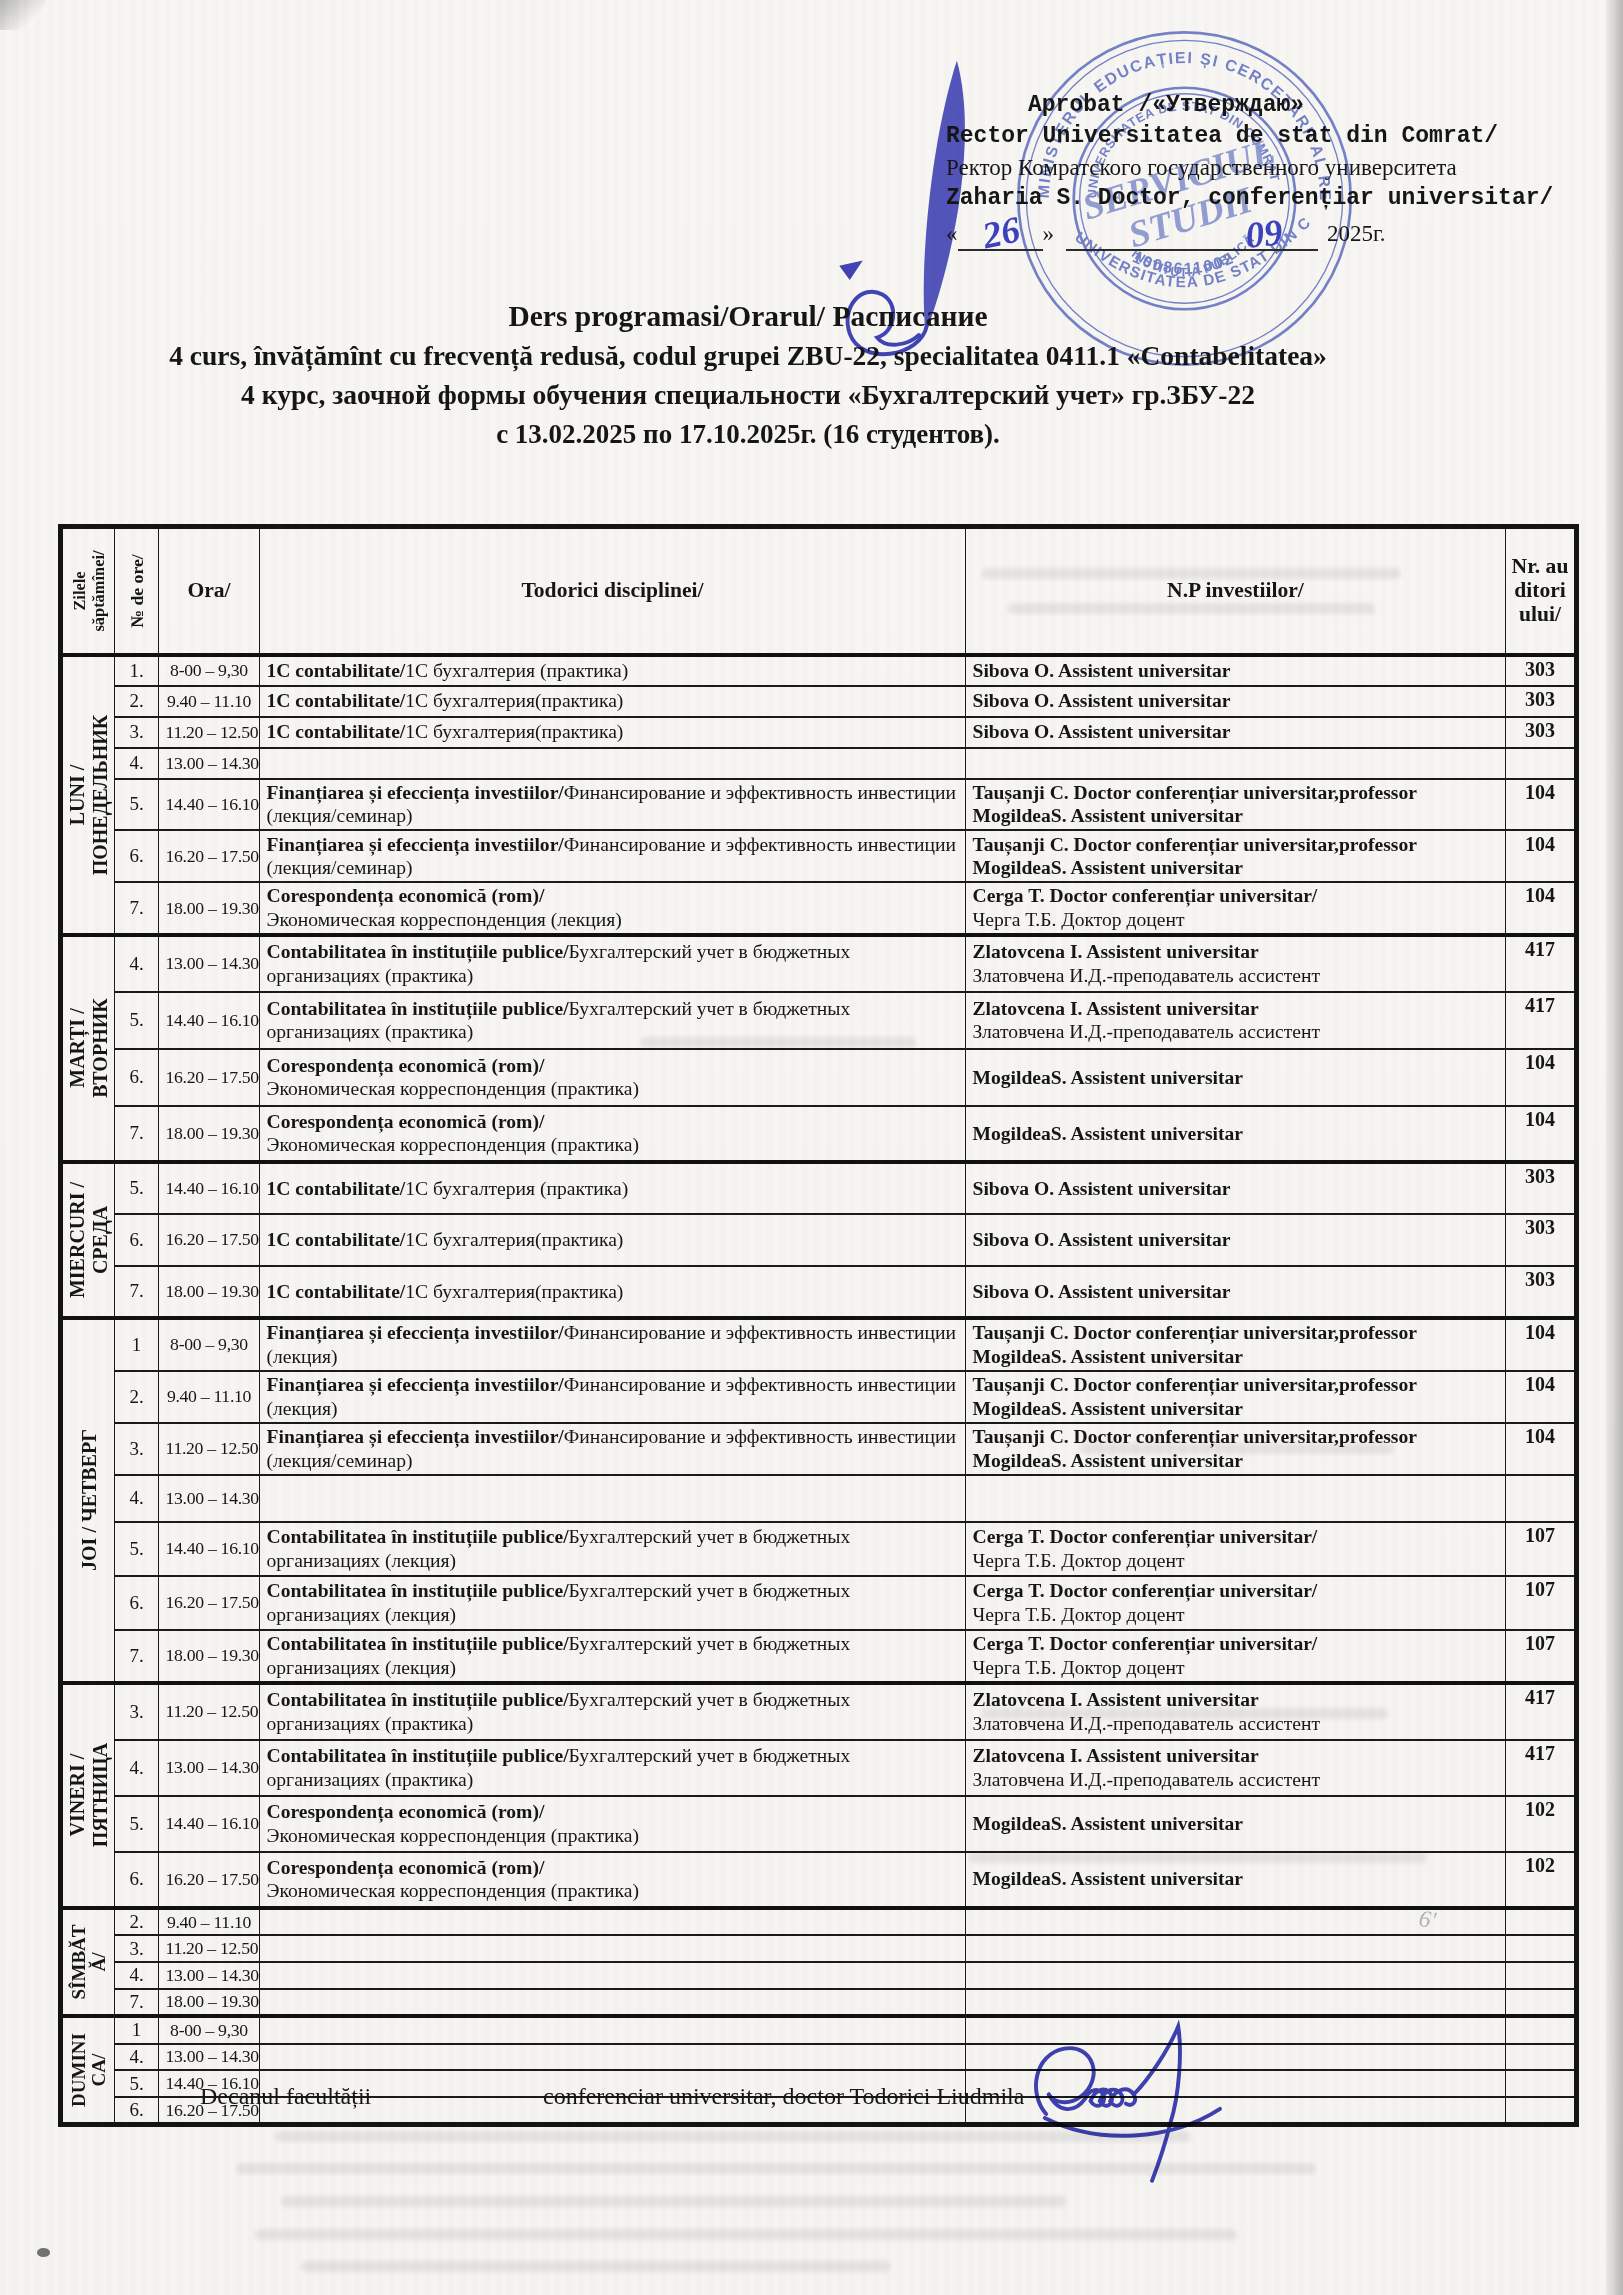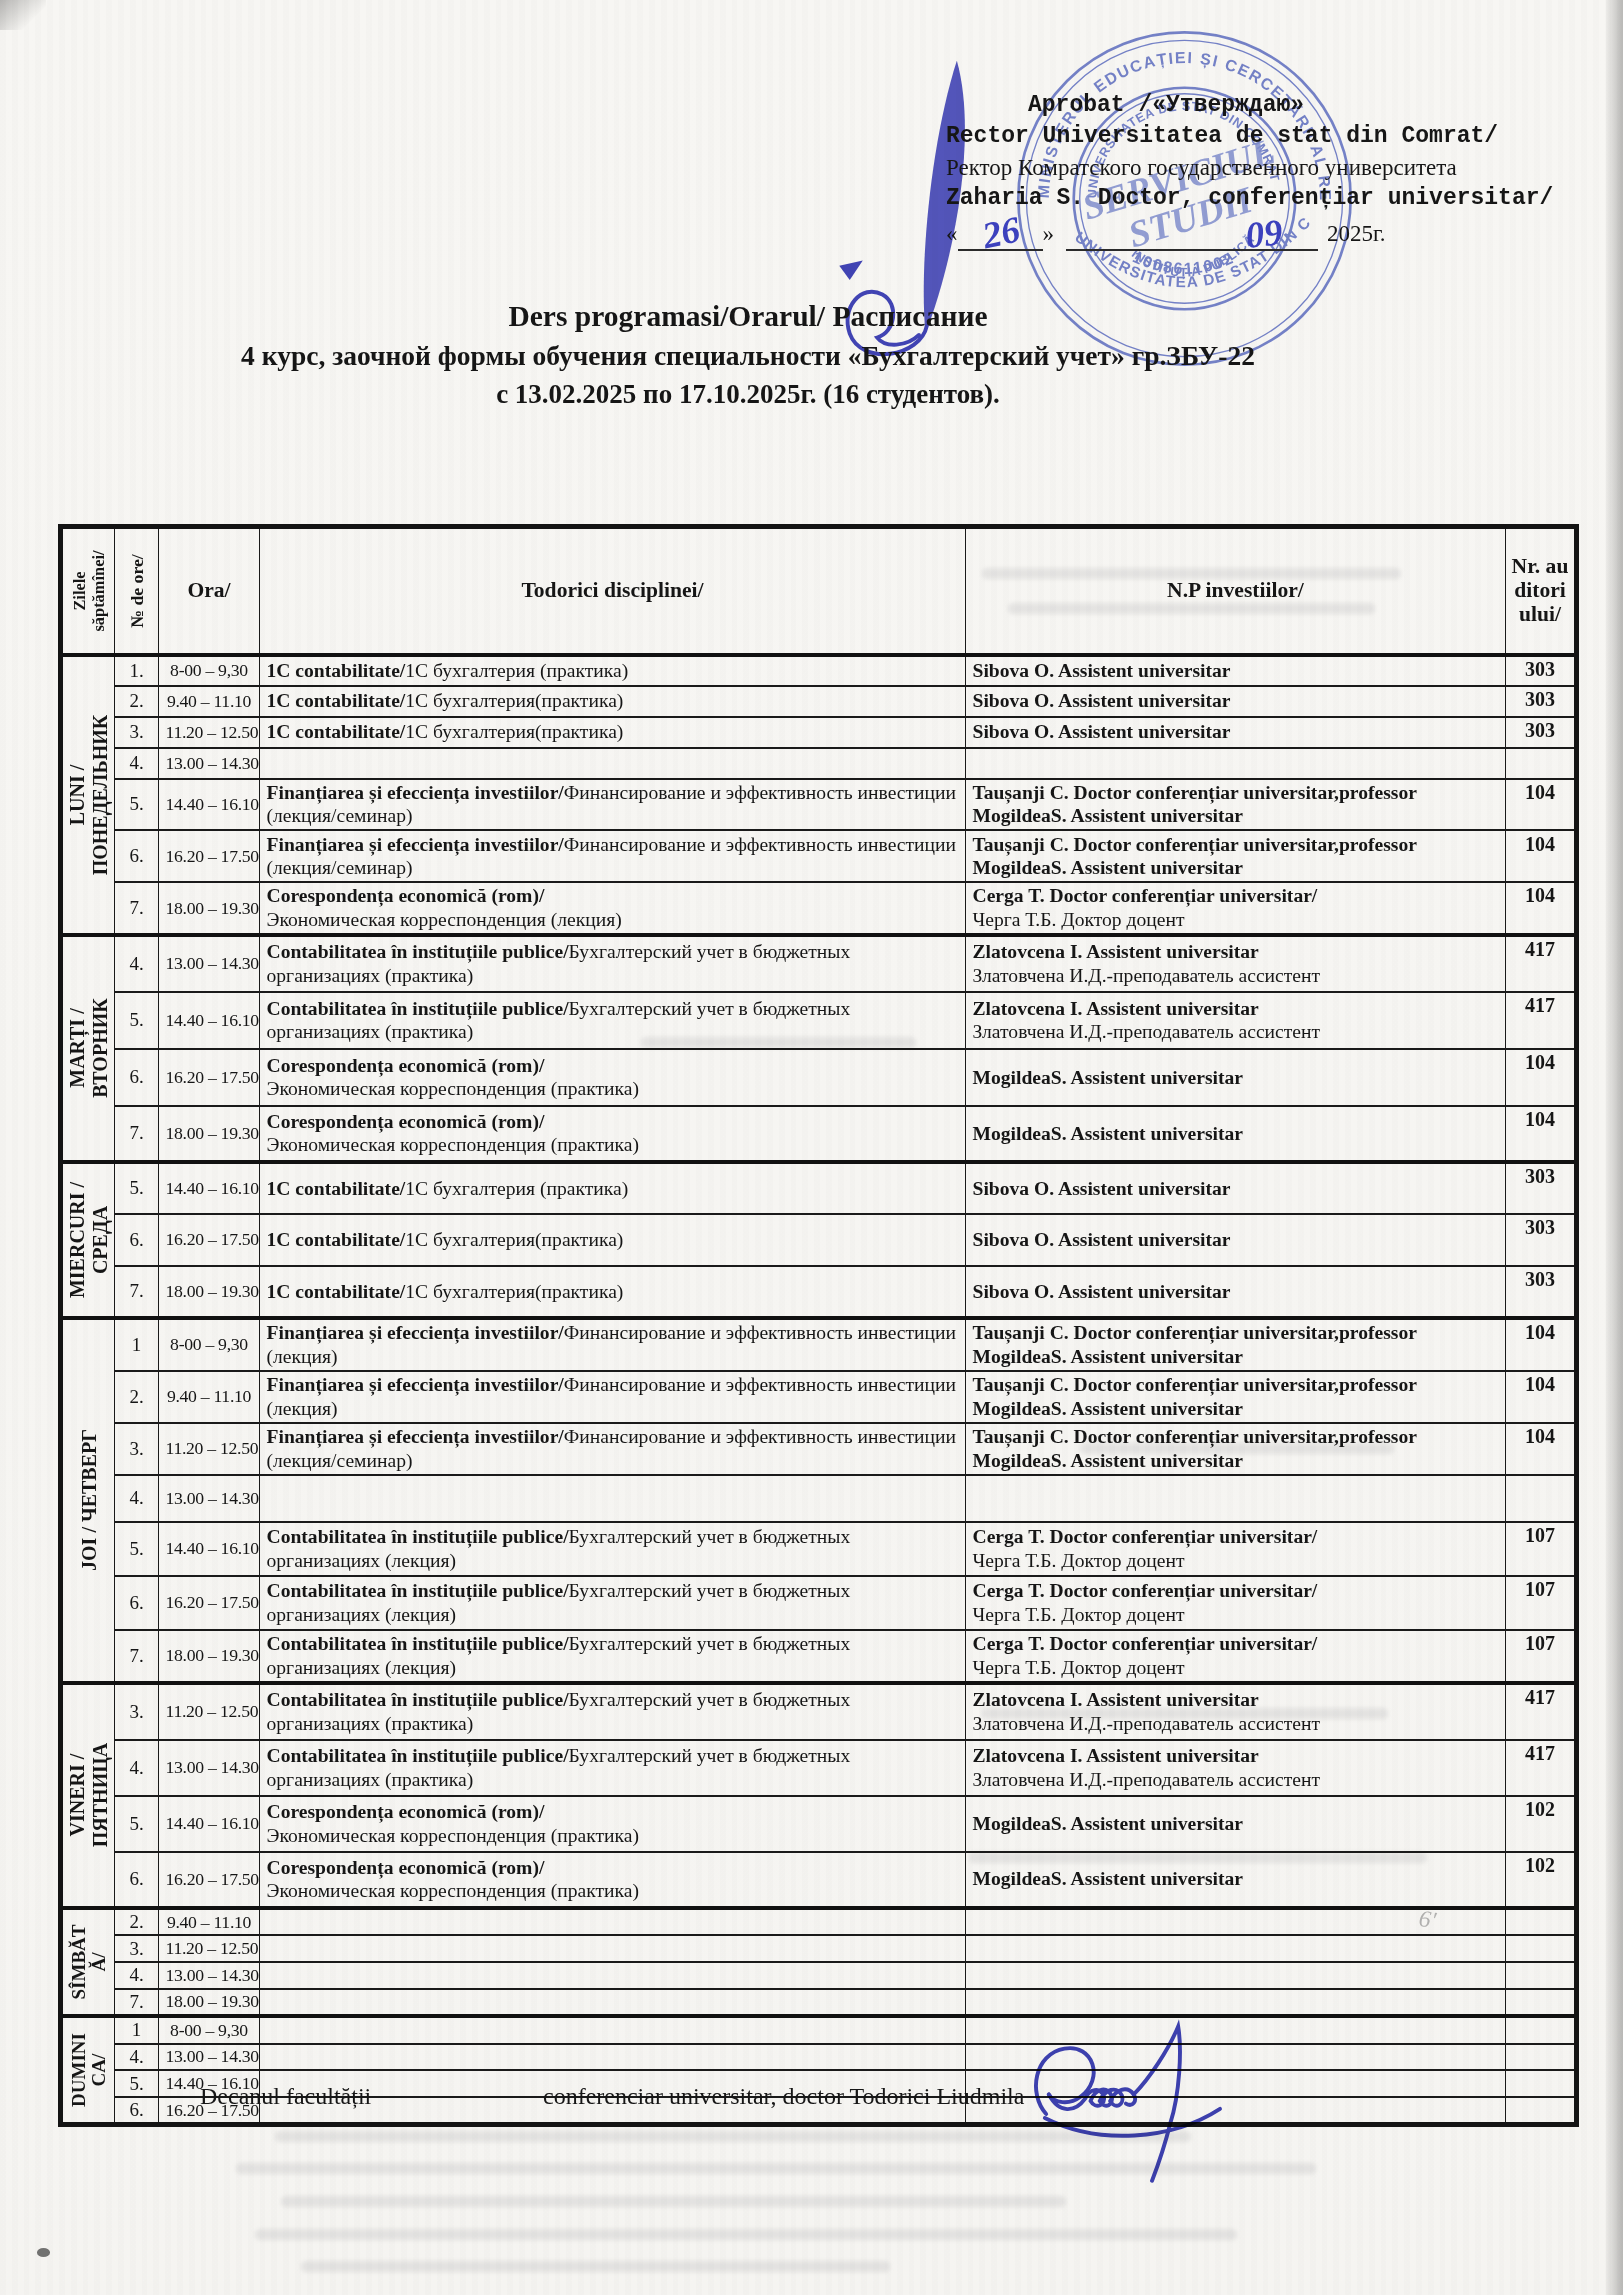--- a/index.html
+++ b/index.html
@@ -130,20 +130,21 @@
   <div class="approval">
     <div class="ln ln1 b">Aprobat /«Утверждаю»</div>
     <div class="ln b">Rector Universitatea de stat din Comrat/</div>
     <div class="ln">Ректор Комратского государственного университета</div>
     <div class="ln b">Zaharia S. Doctor, conferențiar universitar/</div>
     <div class="dateline"><span>«</span><span class="blank b1"><span class="hw hw-day">26</span></span><span>»</span><span class="blank b2"><span class="hw hw-month">09</span></span><span>2025г.</span></div>
   </div>
 
   <div class="titleblock">
     <div class="t t1">Ders programasi/Orarul/ Расписание</div>
+    <div class="t t3">4 curs, învățămînt cu frecvență redusă, codul grupei ZBU-22, specialitatea 0411.1 «Contabelitatea»</div>
     <div class="t t4">4 курс, заочной формы обучения специальности «Бухгалтерский учет» гр.ЗБУ-22</div>
     <div class="t t6">с 13.02.2025 по 17.10.2025г. (16 студентов).</div>
   </div>
 
   <table class="schedule">
     <colgroup>
         <col style="width:54px">
         <col style="width:44px">
         <col style="width:101px">
         <col style="width:706px">

